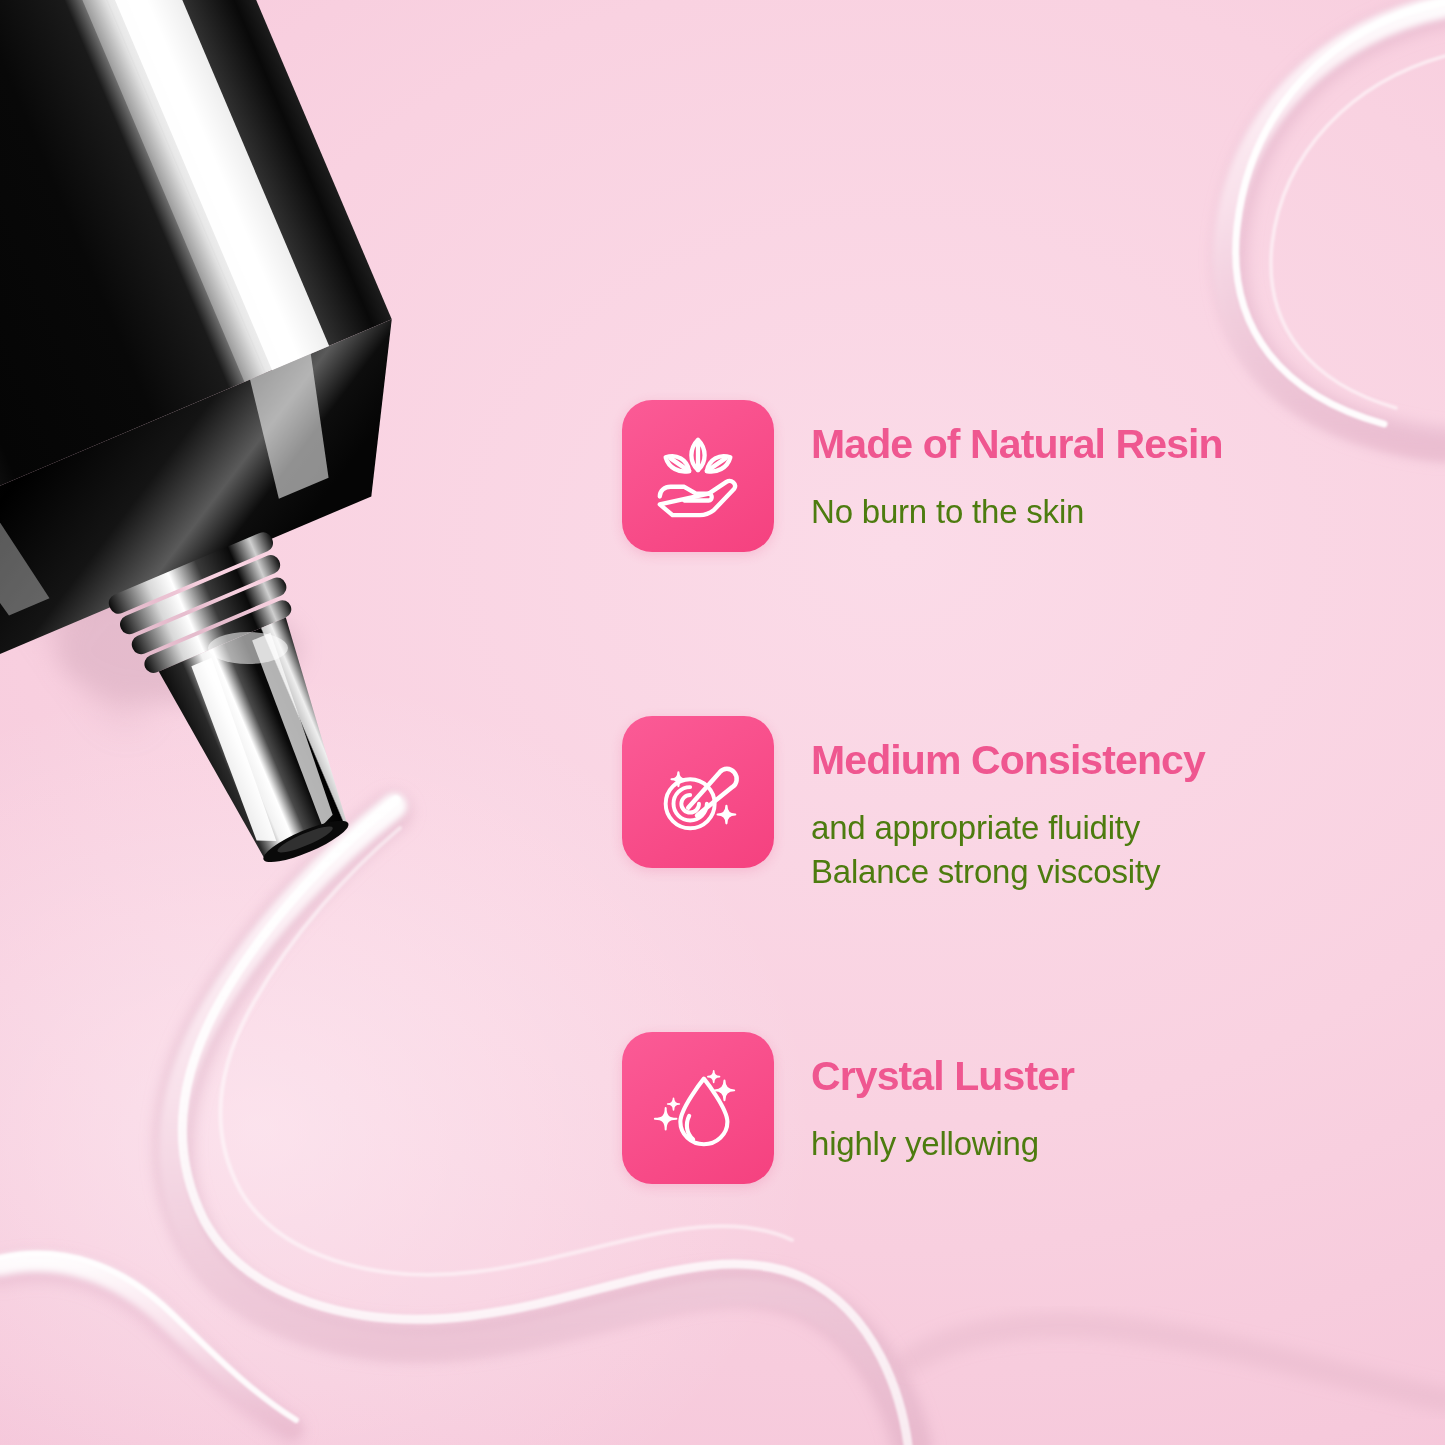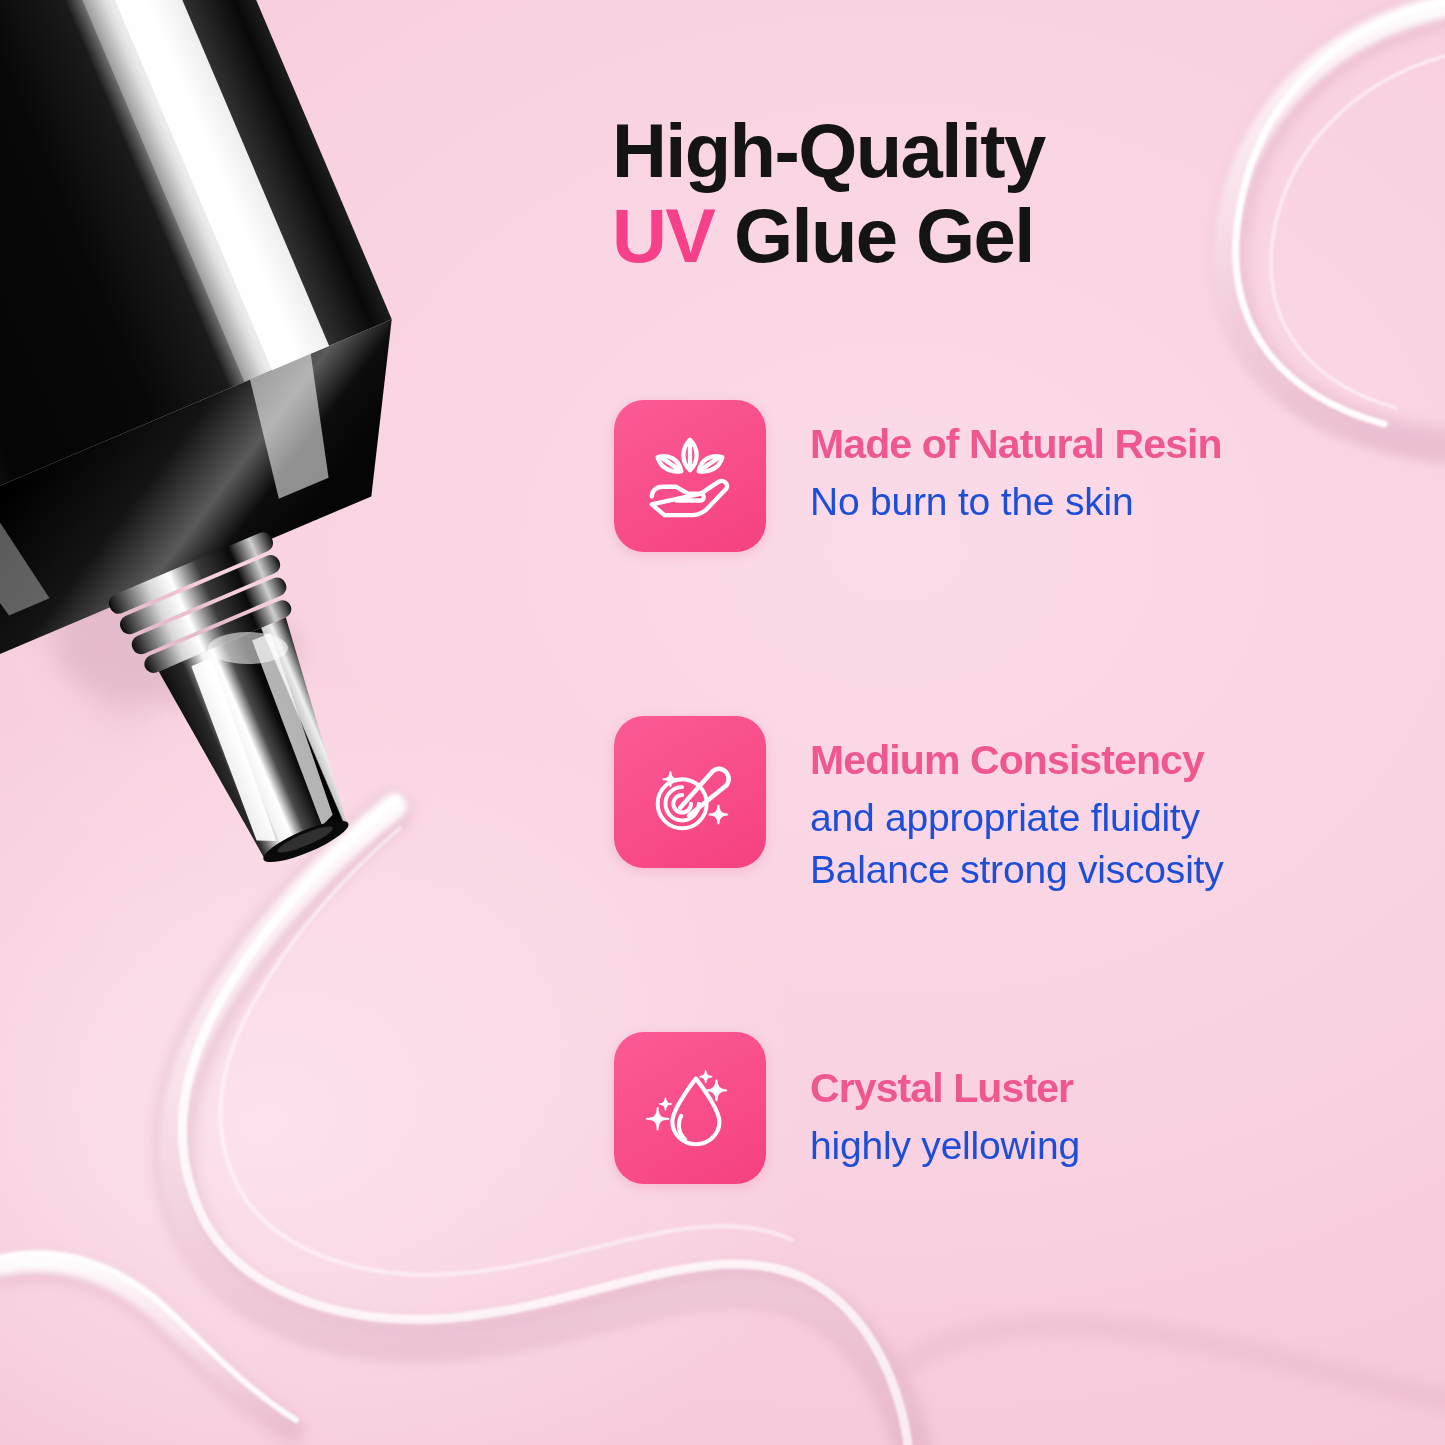--- a/index.html
+++ b/index.html
@@ -67,28 +67,28 @@
 
   
   .features {
     position: absolute;
     left: 614px;
     top: 400px;
     width: 800px;
   }
   .feature {
     position: absolute;
-    left: 0;
+    left: 8px;
     display: flex;
     align-items: flex-start;
-    gap: 8px;
+    gap: 1px;
   }
   .feature-1 { top: 0px; }
   .feature-2 { top: 316px; }
-  .feature-3 { top: 632px; align-items: center; }
+  .feature-3 { top: 632px; }
 
   .icon-tile {
     flex: 0 0 auto;
     width: 152px;
     height: 152px;
     border-radius: 30px;
     background: linear-gradient(150deg, #fb5b96 0%, #f5417f 100%);
     display: flex;
     align-items: center;
     justify-content: center;
@@ -102,25 +102,25 @@
   }
   .feature-title {
     font-size: 41px;
     font-weight: 700;
     letter-spacing: -.9px;
     color: #ef5790;
     line-height: 1.08;
     white-space: nowrap;
   }
   .feature-desc {
-    margin-top: 10px;
-    font-size: 39px;
+    margin-top: 24px;
+    font-size: 33px;
     font-weight: 400;
     line-height: 1.33;
-    color: #1d4ed8;
+    color: #4d7c0f;
     letter-spacing: -.2px;
   }
   .feature-desc span { display: block; white-space: nowrap; }
 </style>
 </head>
 <body>
 
 <div id="poster">
 
   <div class="bg-base"></div>
@@ -274,24 +274,20 @@
 
       <g>
         <ellipse cx="368" cy="798" rx="40" ry="16" fill="#ffffff" opacity="0.55"></ellipse>
       </g>
     </svg>
 
     
     
   </div>
 
-  <div class="headline">
-    <div class="headline-line">High-Quality</div>
-    <div class="headline-line"><span class="uv-accent">UV</span><span> Glue Gel</span></div>
-  </div>
 
   <div class="features">
 
     <div class="feature feature-1">
       <div class="icon-tile">
         <svg width="98" height="98" viewBox="0 0 100 100" fill="none" stroke="#ffffff" stroke-width="4.4" stroke-linecap="round" stroke-linejoin="round">
 
           <path d="M50,44 C41,36 41,22 50,13 C59,22 59,36 50,44 Z"></path>
           <path d="M50,44 L50,18"></path>
 

